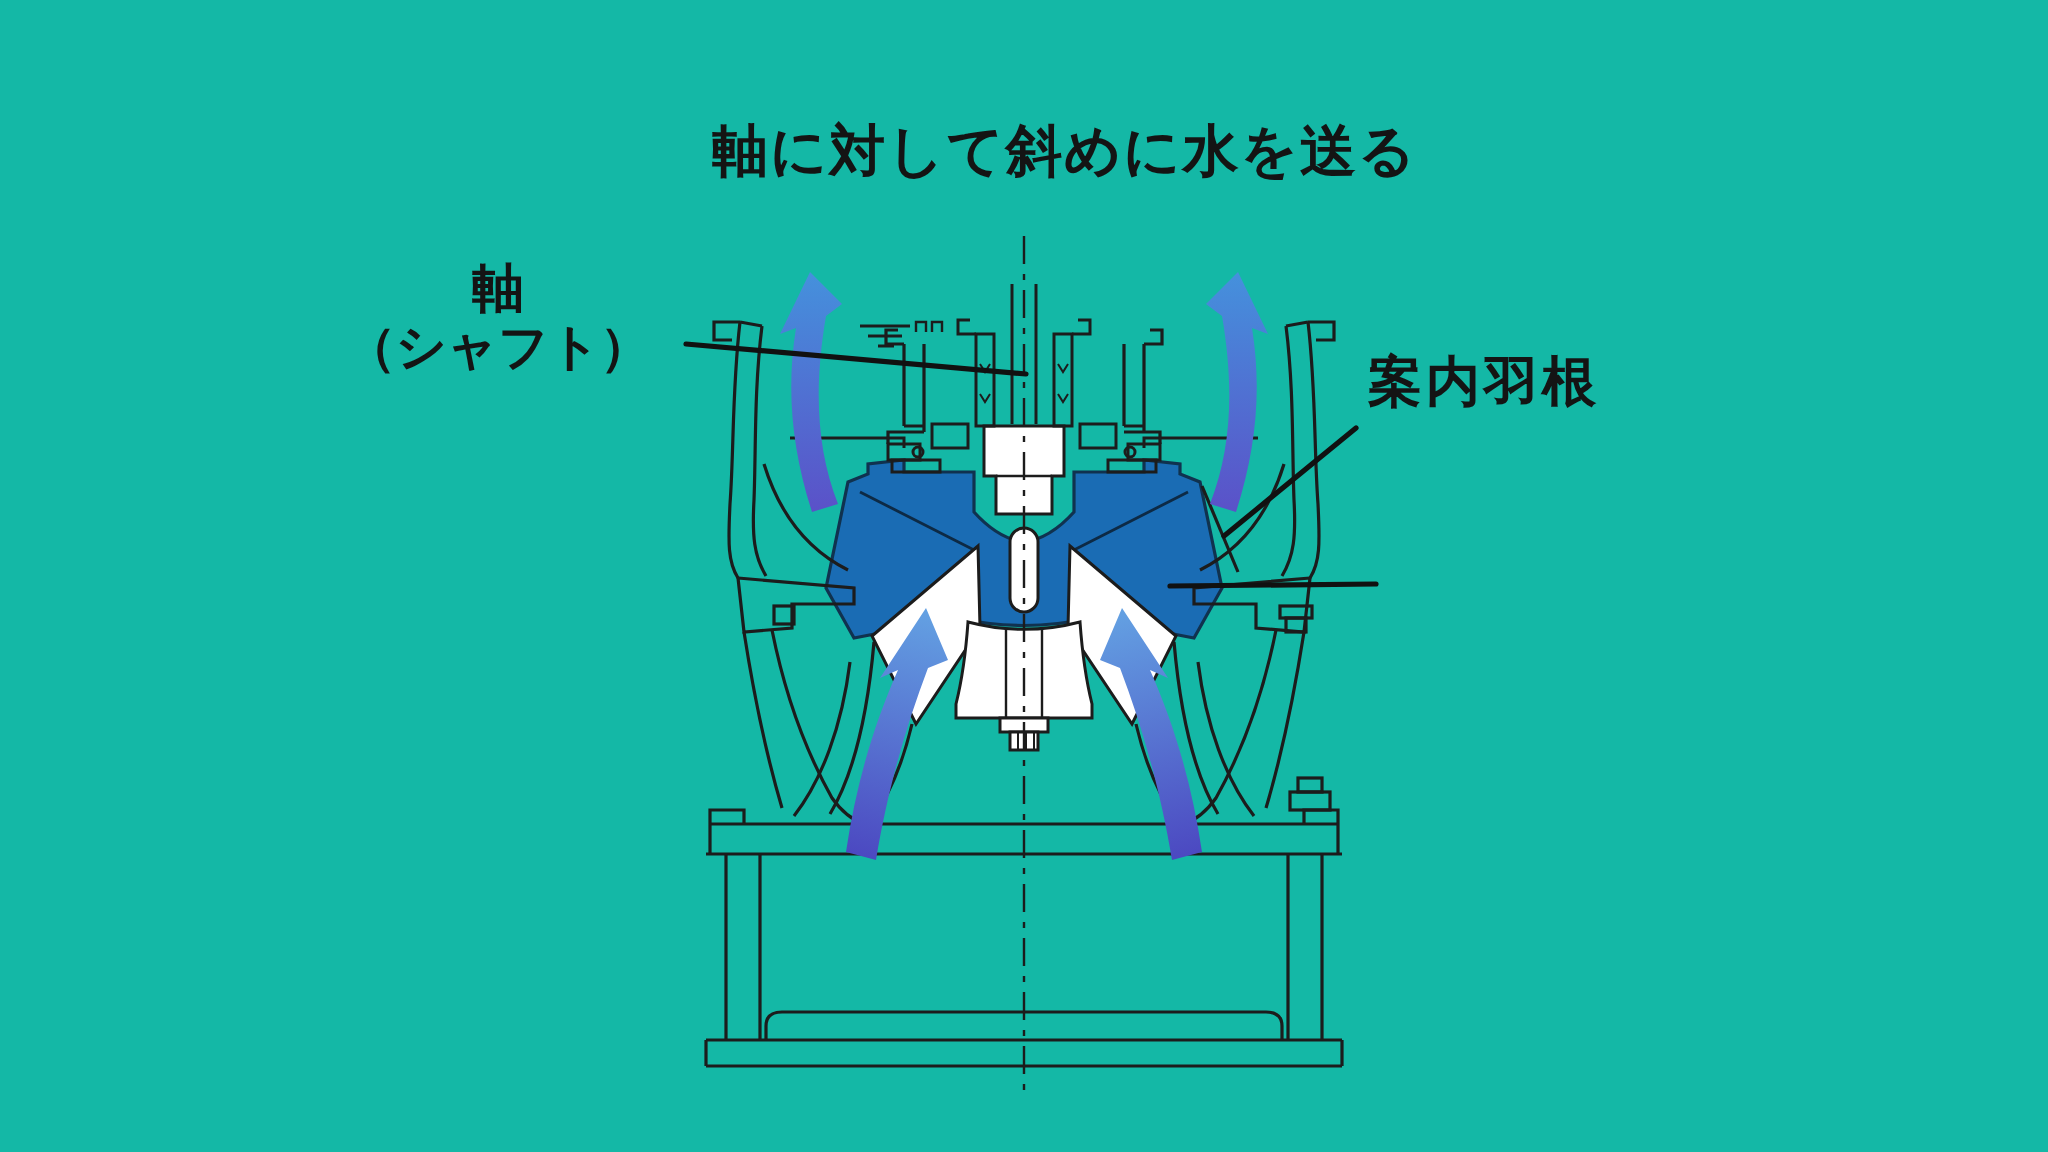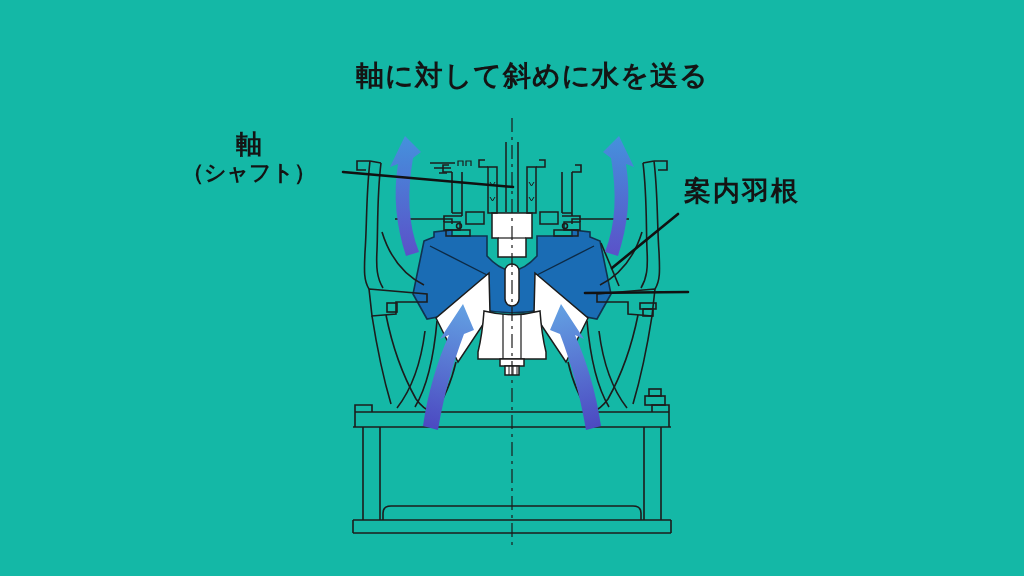--- a/index.html
+++ b/index.html
@@ -4,21 +4,21 @@
 <style>
   html,body{margin:0;padding:0;background:#fff;}
   .canvas{
     position:relative;width:1024px;height:576px;background:#14b8a6;overflow:hidden;
     font-family:"Liberation Sans", sans-serif;color:#111;
   }
   .lbl{position:absolute;font-weight:800;color:#141414;line-height:1.15;white-space:nowrap;}
   .title{left:356px;top:60px;width:352px;text-align:center;font-size:28px;letter-spacing:1px;}
   .shaft{left:160px;top:130px;width:178px;text-align:center;}
   .shaft .l1{font-size:26px;}
-  .shaft .l2{font-size:22px;letter-spacing:0px;}
+  .shaft .l2{font-size:25px;letter-spacing:0px;}
   .guide{left:684px;top:176px;font-size:27px;letter-spacing:2px;}
   .impeller{left:692px;top:277px;font-size:26px;letter-spacing:2px;}
   svg{position:absolute;left:0;top:0;}
 </style>
 </head>
 <body>
 
 <div class="canvas">
 
   <div class="lbl title">軸に対して斜めに水を送る</div>

